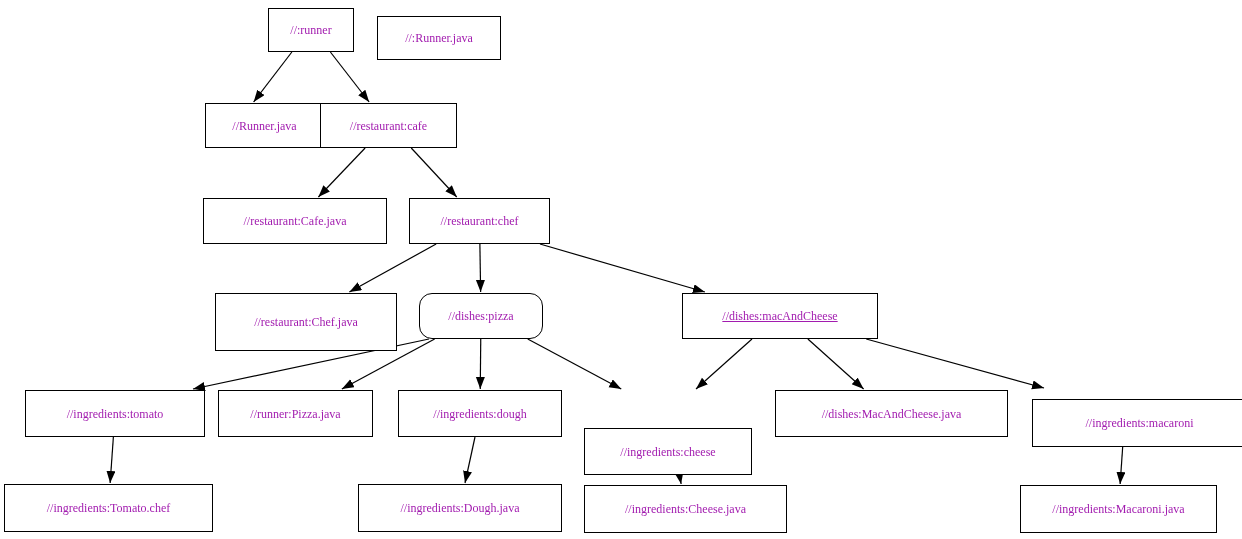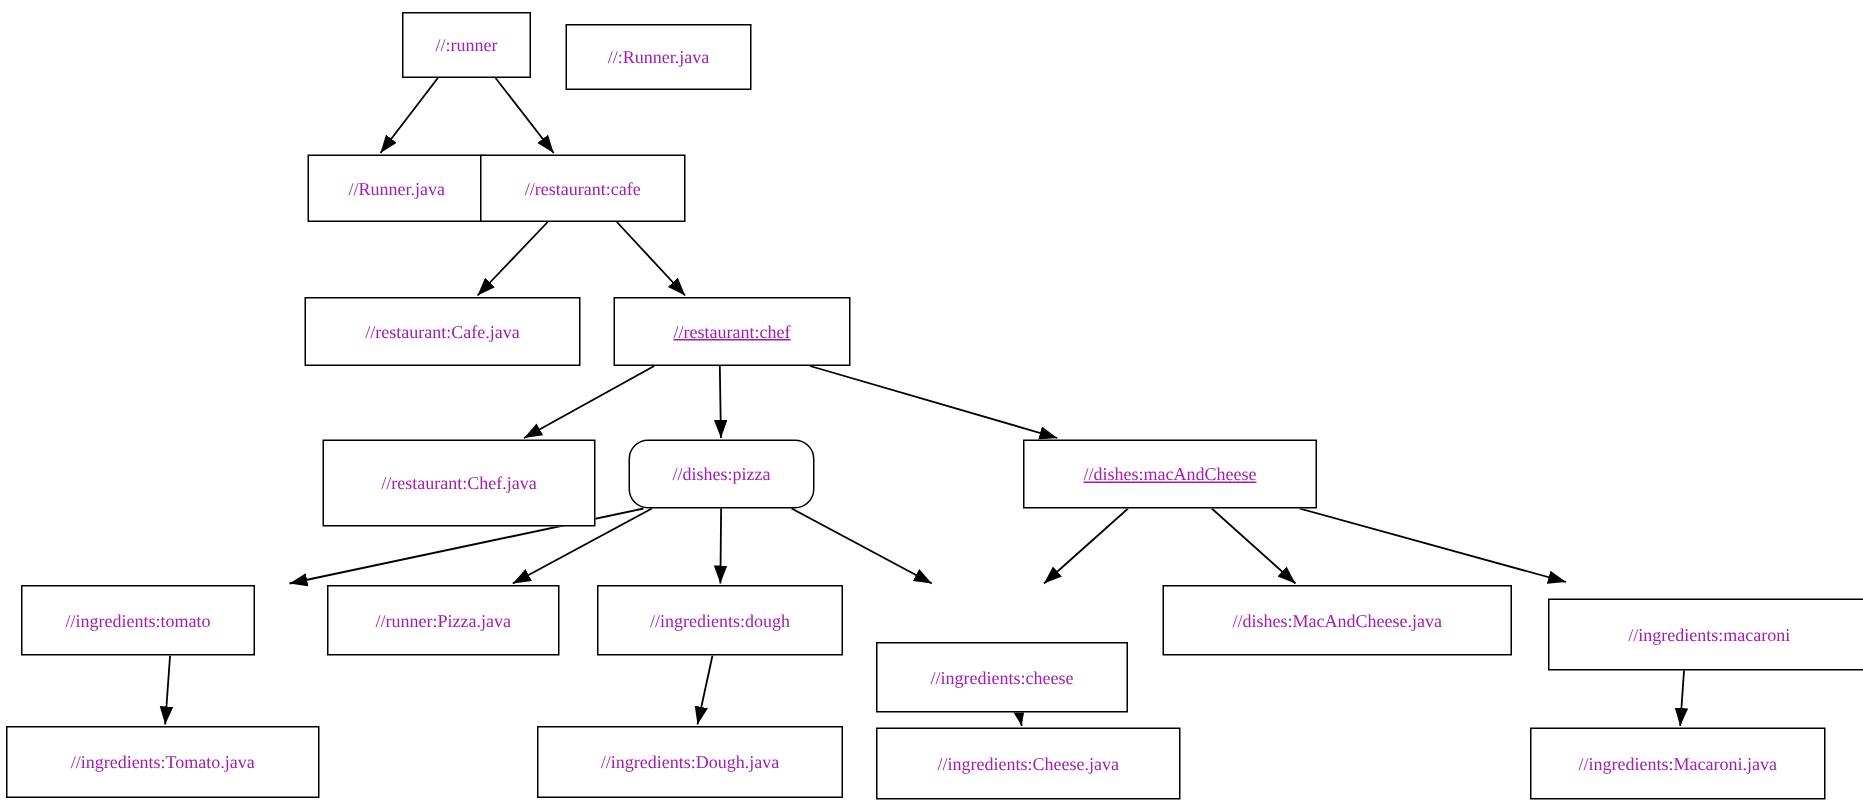--- a/index.html
+++ b/index.html
@@ -67,28 +67,28 @@
         <line x1="672.375" y1="437" x2="681.125" y2="484" stroke="#000000" stroke-width="1.2" marker-end="url(#arrowhead)"></line>
         <line x1="1123.375" y1="437" x2="1120.125" y2="484" stroke="#000000" stroke-width="1.2" marker-end="url(#arrowhead)"></line>
       </g>
   </svg>
   <div id="node-layer">
       <div class="node" style="left: 268px; top: 8px; width: 86px; height: 44px; background: rgb(255, 255, 255); border-color: rgb(0, 0, 0);">//:runner</div>
       <div class="node" style="left: 377px; top: 16px; width: 124px; height: 44px; background: rgb(255, 255, 255); border-color: rgb(0, 0, 0);">//:Runner.java</div>
       <div class="node" style="left: 175px; top: 103px; width: 119px; height: 45px; background: rgb(255, 255, 255); border-color: rgb(0, 0, 0); margin-left: 30px;">//Runner.java</div>
       <div class="node" style="left: 320px; top: 103px; width: 137px; height: 45px; background: rgb(255, 255, 255); border-color: rgb(0, 0, 0);">//restaurant:cafe</div>
       <div class="node" style="left: 203px; top: 198px; width: 184px; height: 46px; background: rgb(255, 255, 255); border-color: rgb(0, 0, 0);">//restaurant:Cafe.java</div>
-      <div class="node" style="left: 409px; top: 198px; width: 158px; height: 46px; background: rgb(255, 255, 255); border-color: rgb(0, 0, 0); text-decoration: underline;">//restaurant:chef</div>
+      <div class="node" style="left: 409px; top: 198px; width: 141px; height: 46px; background: rgb(255, 255, 255); border-color: rgb(0, 0, 0);">//restaurant:chef</div>
       <div class="node" style="left: 215px; top: 293px; width: 182px; height: 58px; background: rgb(255, 255, 255); border-color: rgb(0, 0, 0);">//restaurant:Chef.java</div>
       <div class="node" style="left: 419px; top: 293px; width: 124px; height: 46px; background: rgb(255, 255, 255); border-color: rgb(0, 0, 0); border-radius: 13px;">//dishes:pizza</div>
       <div class="node" style="left: 682px; top: 293px; width: 196px; height: 46px; background: rgb(255, 255, 255); border-color: rgb(0, 0, 0); text-decoration: underline;">//dishes:macAndCheese</div>
-      <div class="node" style="left: 14px; top: 390px; width: 156px; height: 47px; background: rgb(255, 255, 255); border-color: rgb(0, 0, 0);">//ingredients:tomato</div>
+      <div class="node" style="left: 25px; top: 390px; width: 180px; height: 47px; background: rgb(255, 255, 255); border-color: rgb(0, 0, 0);">//ingredients:tomato</div>
       <div class="node" style="left: 218px; top: 390px; width: 155px; height: 47px; background: rgb(255, 255, 255); border-color: rgb(0, 0, 0);">//runner:Pizza.java</div>
       <div class="node" style="left: 398px; top: 390px; width: 164px; height: 47px; background: rgb(255, 255, 255); border-color: rgb(0, 0, 0);">//ingredients:dough</div>
       <div class="node" style="left: 584px; top: 390px; width: 168px; height: 47px; background: rgb(255, 255, 255); border-color: rgb(0, 0, 0); margin-top: 38px;">//ingredients:cheese</div>
       <div class="node" style="left: 775px; top: 390px; width: 233px; height: 47px; background: rgb(255, 255, 255); border-color: rgb(0, 0, 0);">//dishes:MacAndCheese.java</div>
       <div class="node" style="left: 1032px; top: 399px; width: 215px; height: 48px; background: rgb(255, 255, 255); border-color: rgb(0, 0, 0); text-align: center;">//ingredients:macaroni</div>
-      <div class="node" style="left: 4px; top: 484px; width: 209px; height: 48px; background: rgb(255, 255, 255); border-color: rgb(0, 0, 0);">//ingredients:Tomato.java</div>
+      <div class="node" style="left: 4px; top: 484px; width: 209px; height: 48px; background: rgb(255, 255, 255); border-color: rgb(0, 0, 0);">//ingredients:Tomato.chef</div>
       <div class="node" style="left: 358px; top: 484px; width: 204px; height: 48px; background: rgb(255, 255, 255); border-color: rgb(0, 0, 0);">//ingredients:Dough.java</div>
       <div class="node" style="left: 584px; top: 485px; width: 203px; height: 48px; background: rgb(255, 255, 255); border-color: rgb(0, 0, 0);">//ingredients:Cheese.java</div>
       <div class="node" style="left: 1020px; top: 485px; width: 197px; height: 48px; background: rgb(255, 255, 255); border-color: rgb(0, 0, 0);">//ingredients:Macaroni.java</div>
     </div>
 </div>
 
 </body></html>

